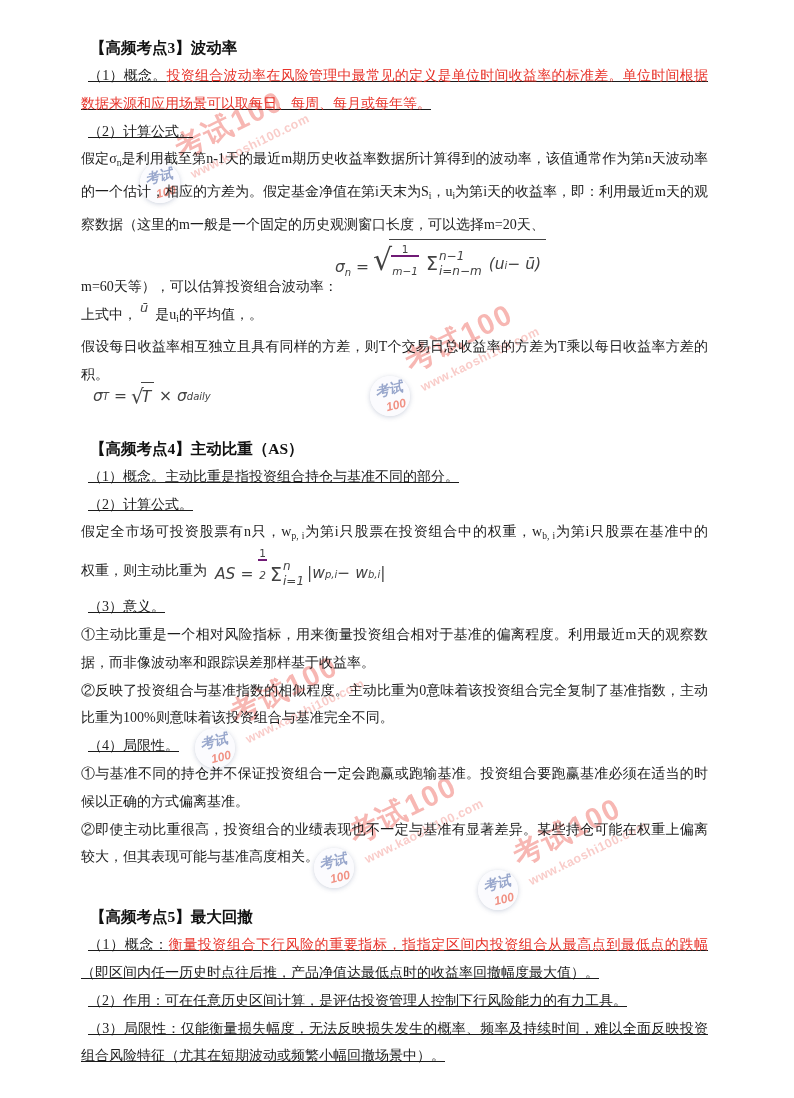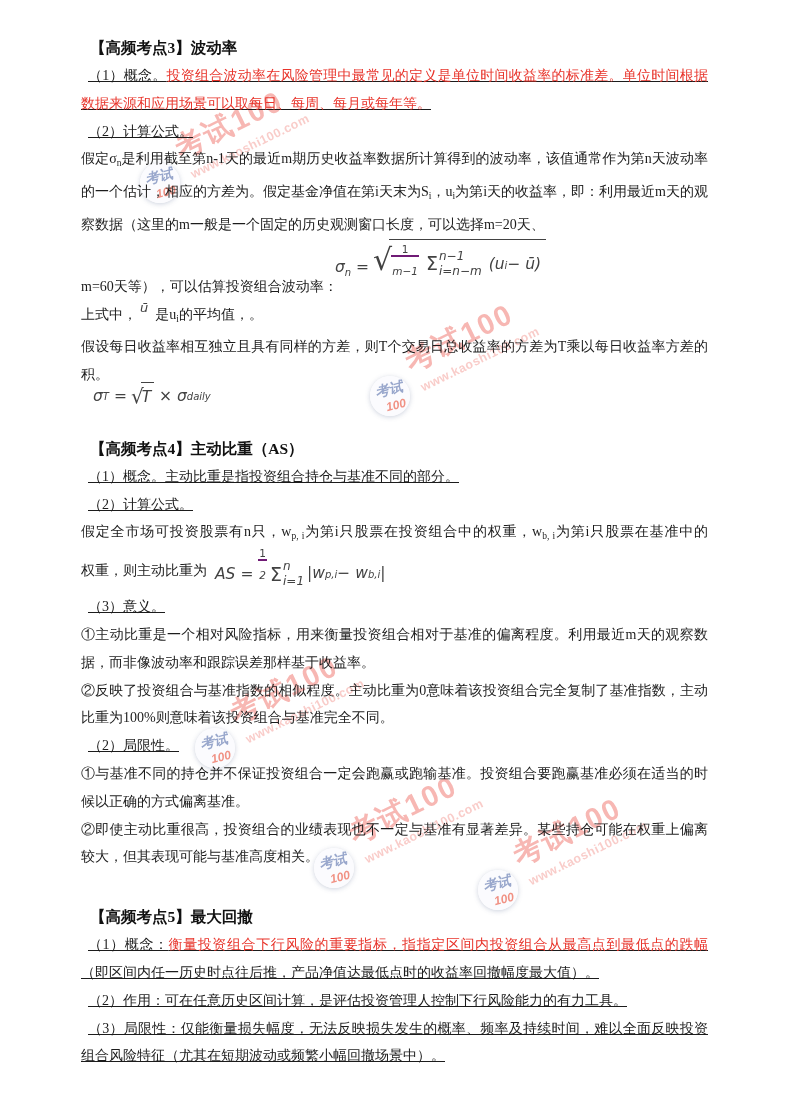--- a/index.html
+++ b/index.html
@@ -164,21 +164,21 @@
             <i>|w</i>
             <sub>p,i</sub>
             <i>− w</i>
             <sub>b,i</sub>
             <i>|</i>
           </span></span></p>
 
     <p class="num">（3）意义。</p>
     <p>①主动比重是一个相对风险指标，用来衡量投资组合相对于基准的偏离程度。利用最近m天的观察数据，而非像波动率和跟踪误差那样基于收益率。</p>
     <p>②反映了投资组合与基准指数的相似程度。主动比重为0意味着该投资组合完全复制了基准指数，主动比重为100%则意味着该投资组合与基准完全不同。</p>
-    <p class="num">（2）局限性。</p>
+    <p class="num">（4）局限性。</p>
     <p>①与基准不同的持仓并不保证投资组合一定会跑赢或跑输基准。投资组合要跑赢基准必须在适当的时候以正确的方式偏离基准。</p>
     <p>②即使主动比重很高，投资组合的业绩表现也不一定与基准有显著差异。某些持仓可能在权重上偏离较大，但其表现可能与基准高度相关。</p>
 
     <h2 class="sect mt2">【高频考点5】最大回撤</h2>
 
     <p class="num"><span>（1）概念：</span><span class="red">衡量投资组合下行风险的重要指标，指指定区间内投资组合从最高点到最低点的跌幅</span><span>（即区间内任一历史时点往后推，产品净值达最低点时的收益率回撤幅度最大值）。</span></p>
     <p class="num">（2）作用：可在任意历史区间计算，是评估投资管理人控制下行风险能力的有力工具。</p>
     <p class="num">（3）局限性：仅能衡量损失幅度，无法反映损失发生的概率、频率及持续时间，难以全面反映投资组合风险特征（尤其在短期波动或频繁小幅回撤场景中）。</p>
 
   </div>

